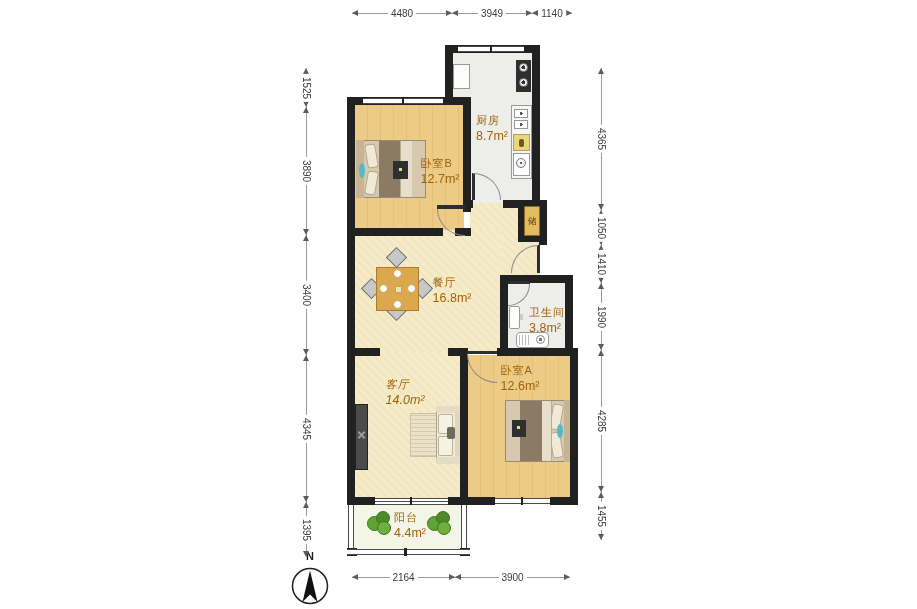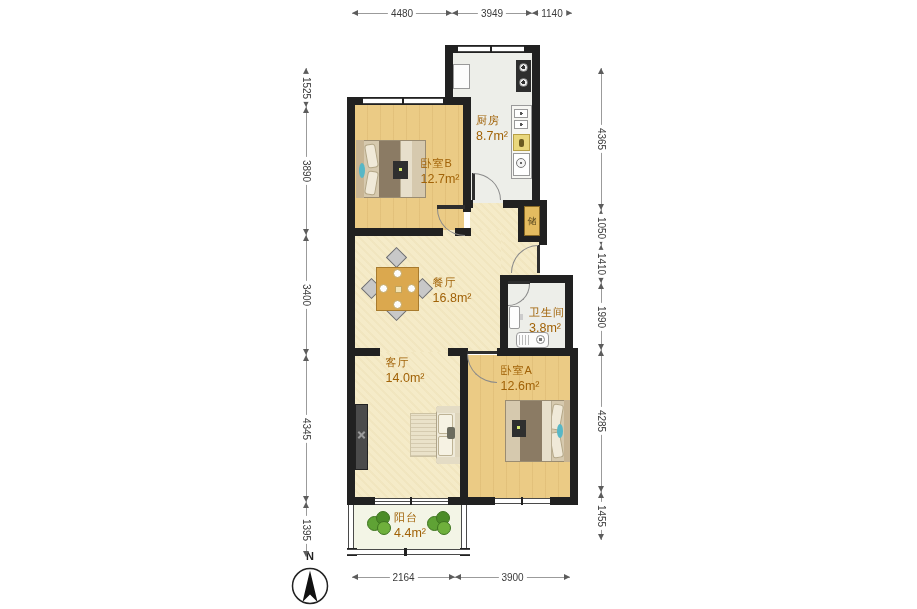--- a/index.html
+++ b/index.html
@@ -206,21 +206,21 @@
       <span class="room-area">12.7m²</span>
     </div>
     <div class="room-label" style="left: 452px; top: 290px;">
       <span class="room-name">餐厅</span>
       <span class="room-area">16.8m²</span>
     </div>
     <div class="room-label" style="left: 547px; top: 320px;">
       <span class="room-name">卫生间</span>
       <span class="room-area">3.8m²</span>
     </div>
-    <div class="room-label" style="left: 405px; top: 370px;">
+    <div class="room-label" style="left: 405px; top: 392px; font-style: italic;">
       <span class="room-name">客厅</span>
       <span class="room-area">14.0m²</span>
     </div>
     <div class="room-label" style="left: 520px; top: 378px;">
       <span class="room-name">卧室A</span>
       <span class="room-area">12.6m²</span>
     </div>
     <div class="room-label" style="left: 410px; top: 525px;">
       <span class="room-name">阳台</span>
       <span class="room-area">4.4m²</span>

